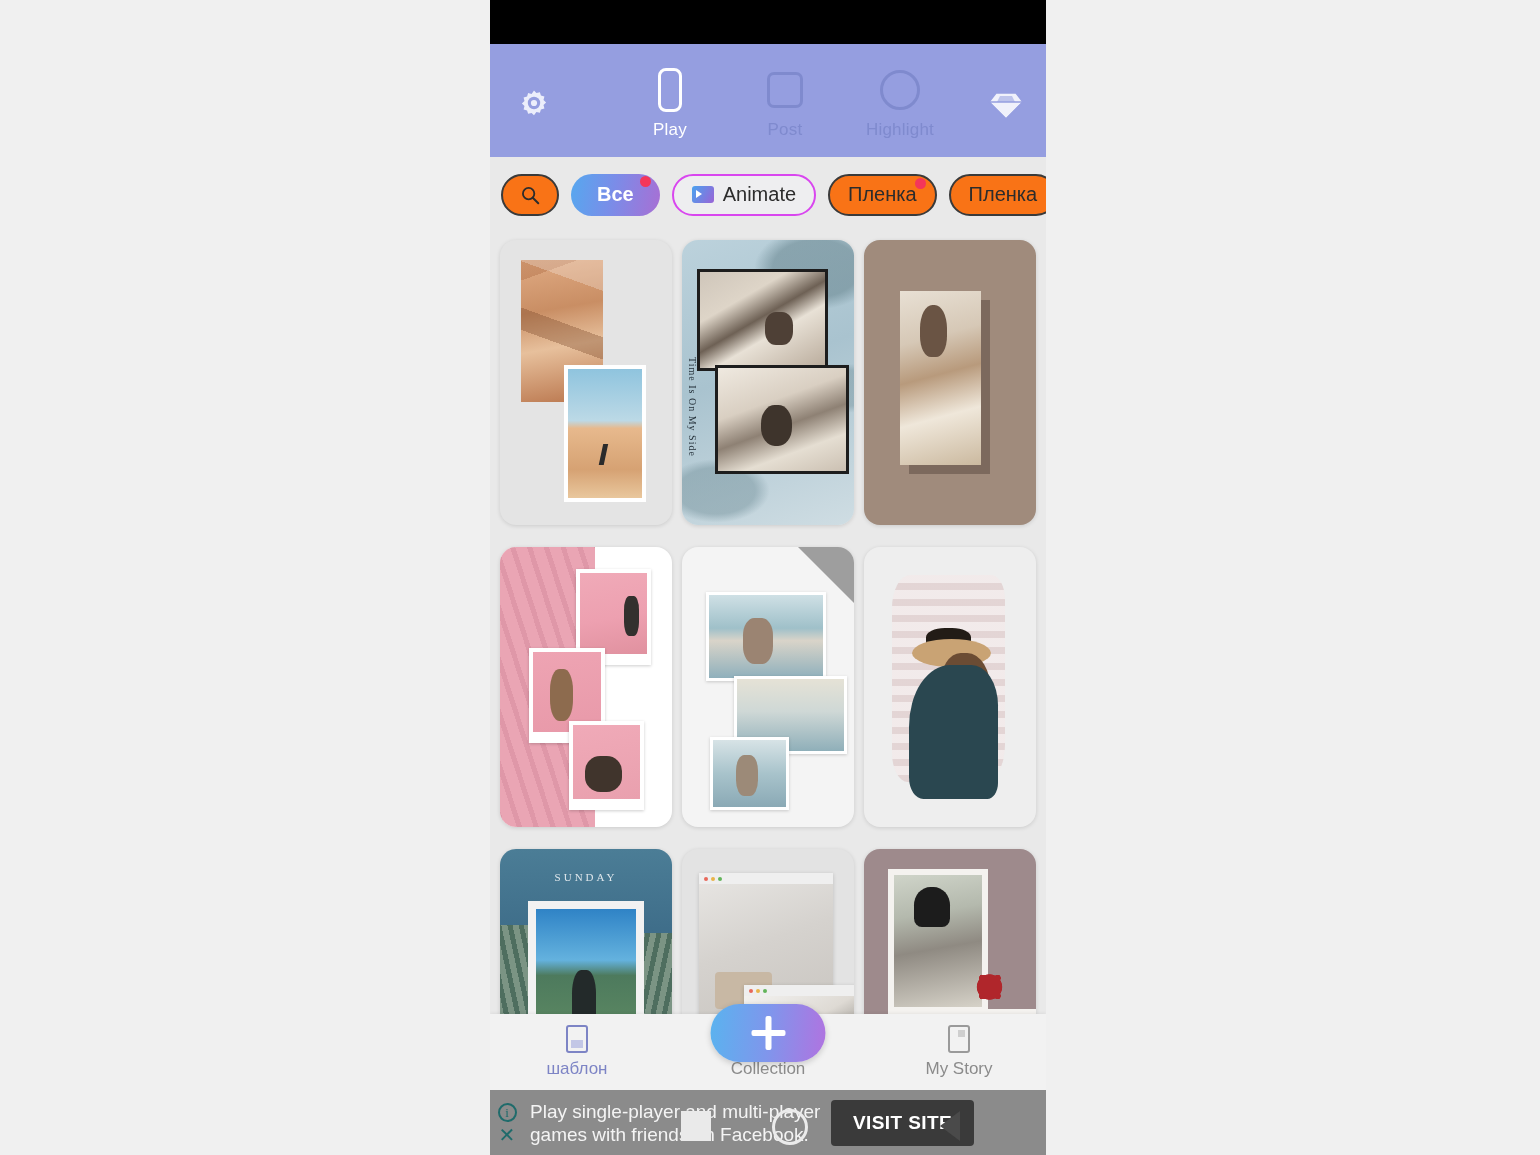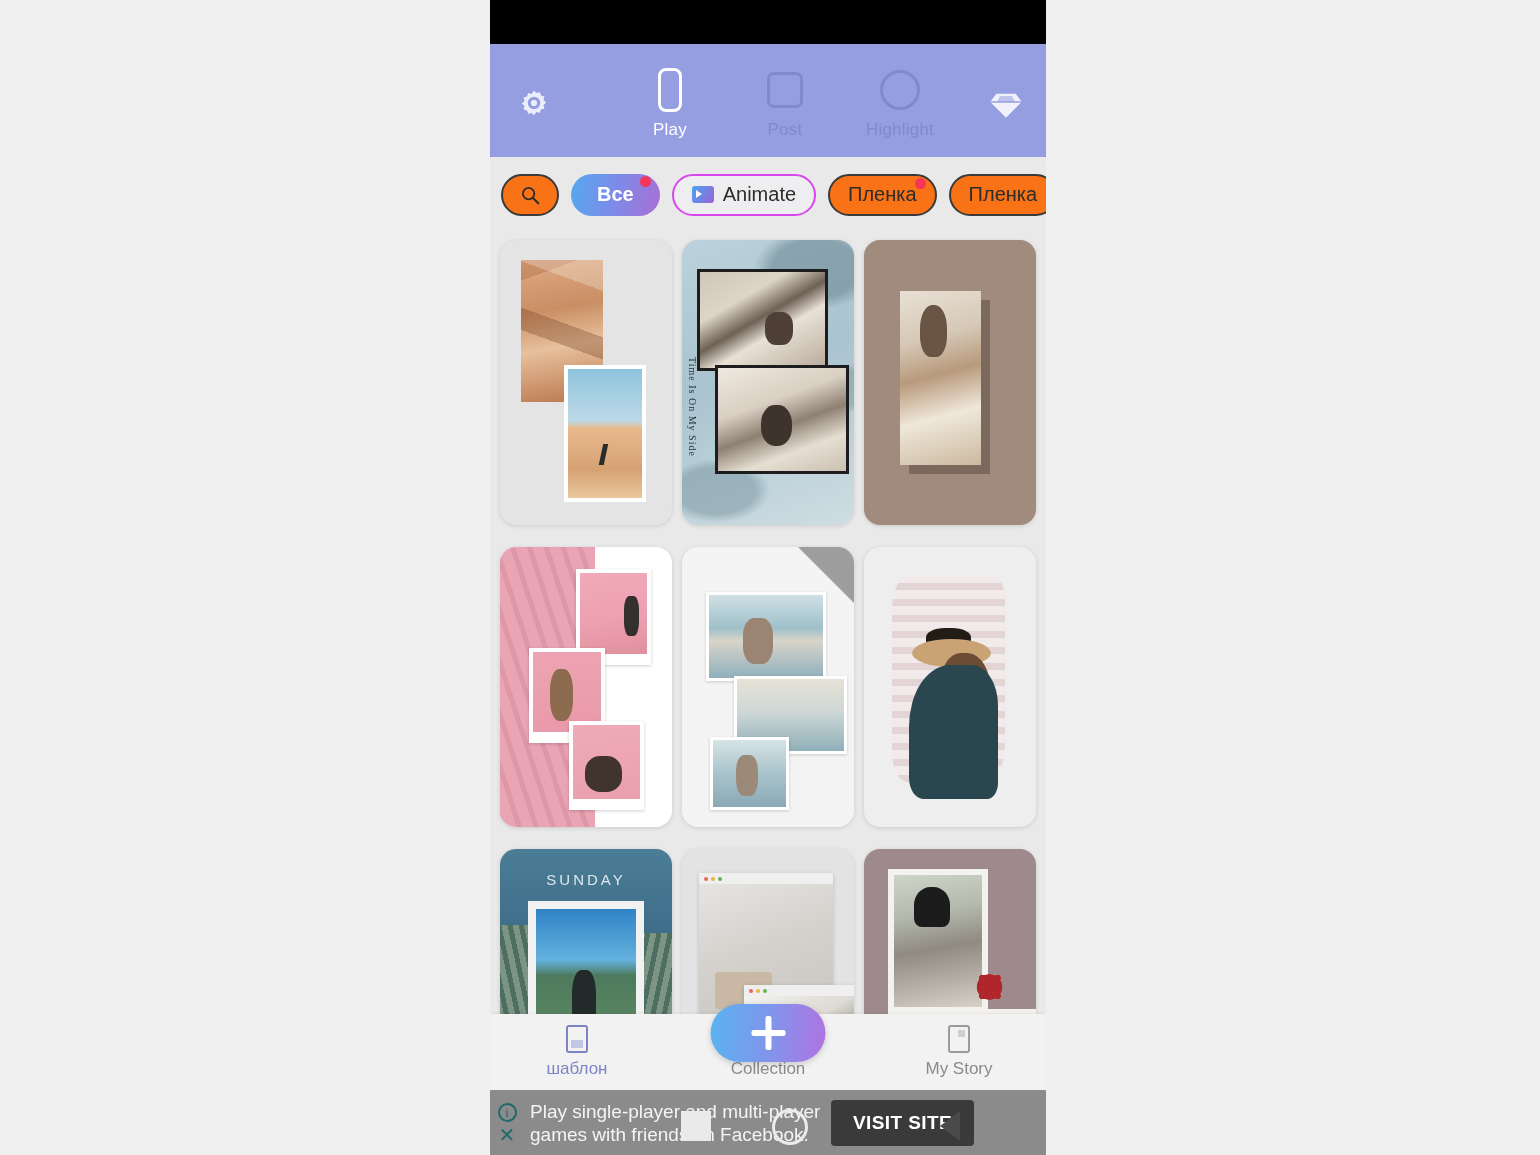--- a/index.html
+++ b/index.html
@@ -260,21 +260,21 @@
   .c6 .hat { position:absolute; left:28%; top:33%; width:46%; height:10%; background:#c9a374; border-radius:50%; }
   .c6 .hatband { position:absolute; left:36%; top:29%; width:26%; height:8%; background:#221c16; border-radius:42% 42% 18% 18%; }
 
   
   .c7 { background: linear-gradient(180deg,#4b7d96 0%, #3f6e8a 40%, #3a5f74 100%); }
   .c7 .cactiL { position:absolute; left:0; bottom:0; width:26%; height:62%;
     background: repeating-linear-gradient(78deg,#4e6e5f 0 5px, #7b9484 5px 11px); }
   .c7 .cactiR { position:absolute; right:0; bottom:0; width:22%; height:58%;
     background: repeating-linear-gradient(102deg,#4e6e5f 0 5px, #7b9484 5px 11px); }
   .c7 .label { position:absolute; top:11%; width:100%; text-align:center;
-    color:#dfe7ec; font-size:15px; letter-spacing:3px; font-family:Liberation Sans, sans-serif; }
+    color:#dfe7ec; font-size:11px; letter-spacing:3px; font-family:Liberation Serif, serif; }
   .c7 .inner { position:absolute; left:16%; top:26%; width:68%; height:72%;
     border:8px solid #f2f2f2;
     background: linear-gradient(180deg,#2f83c6 0%, #64b2de 40%, #4d7a5d 52%, #5e8a63 100%); }
   .c7 .inner:after{content:"";position:absolute;left:36%;top:48%;width:24%;height:48%;background:#232a2a;border-radius:38% 38% 10% 10%;}
 
   
   .c8 { background:#e3e3e3; }
   .win { position:absolute; background:#fafafa; box-shadow:0 1px 4px rgba(0,0,0,.18); }
   .win .bar { height:11px; background:#efefef; display:flex; align-items:center; gap:3px; padding-left:5px; }
   .win .bar s { width:4px;height:4px;border-radius:50%; display:block; }

